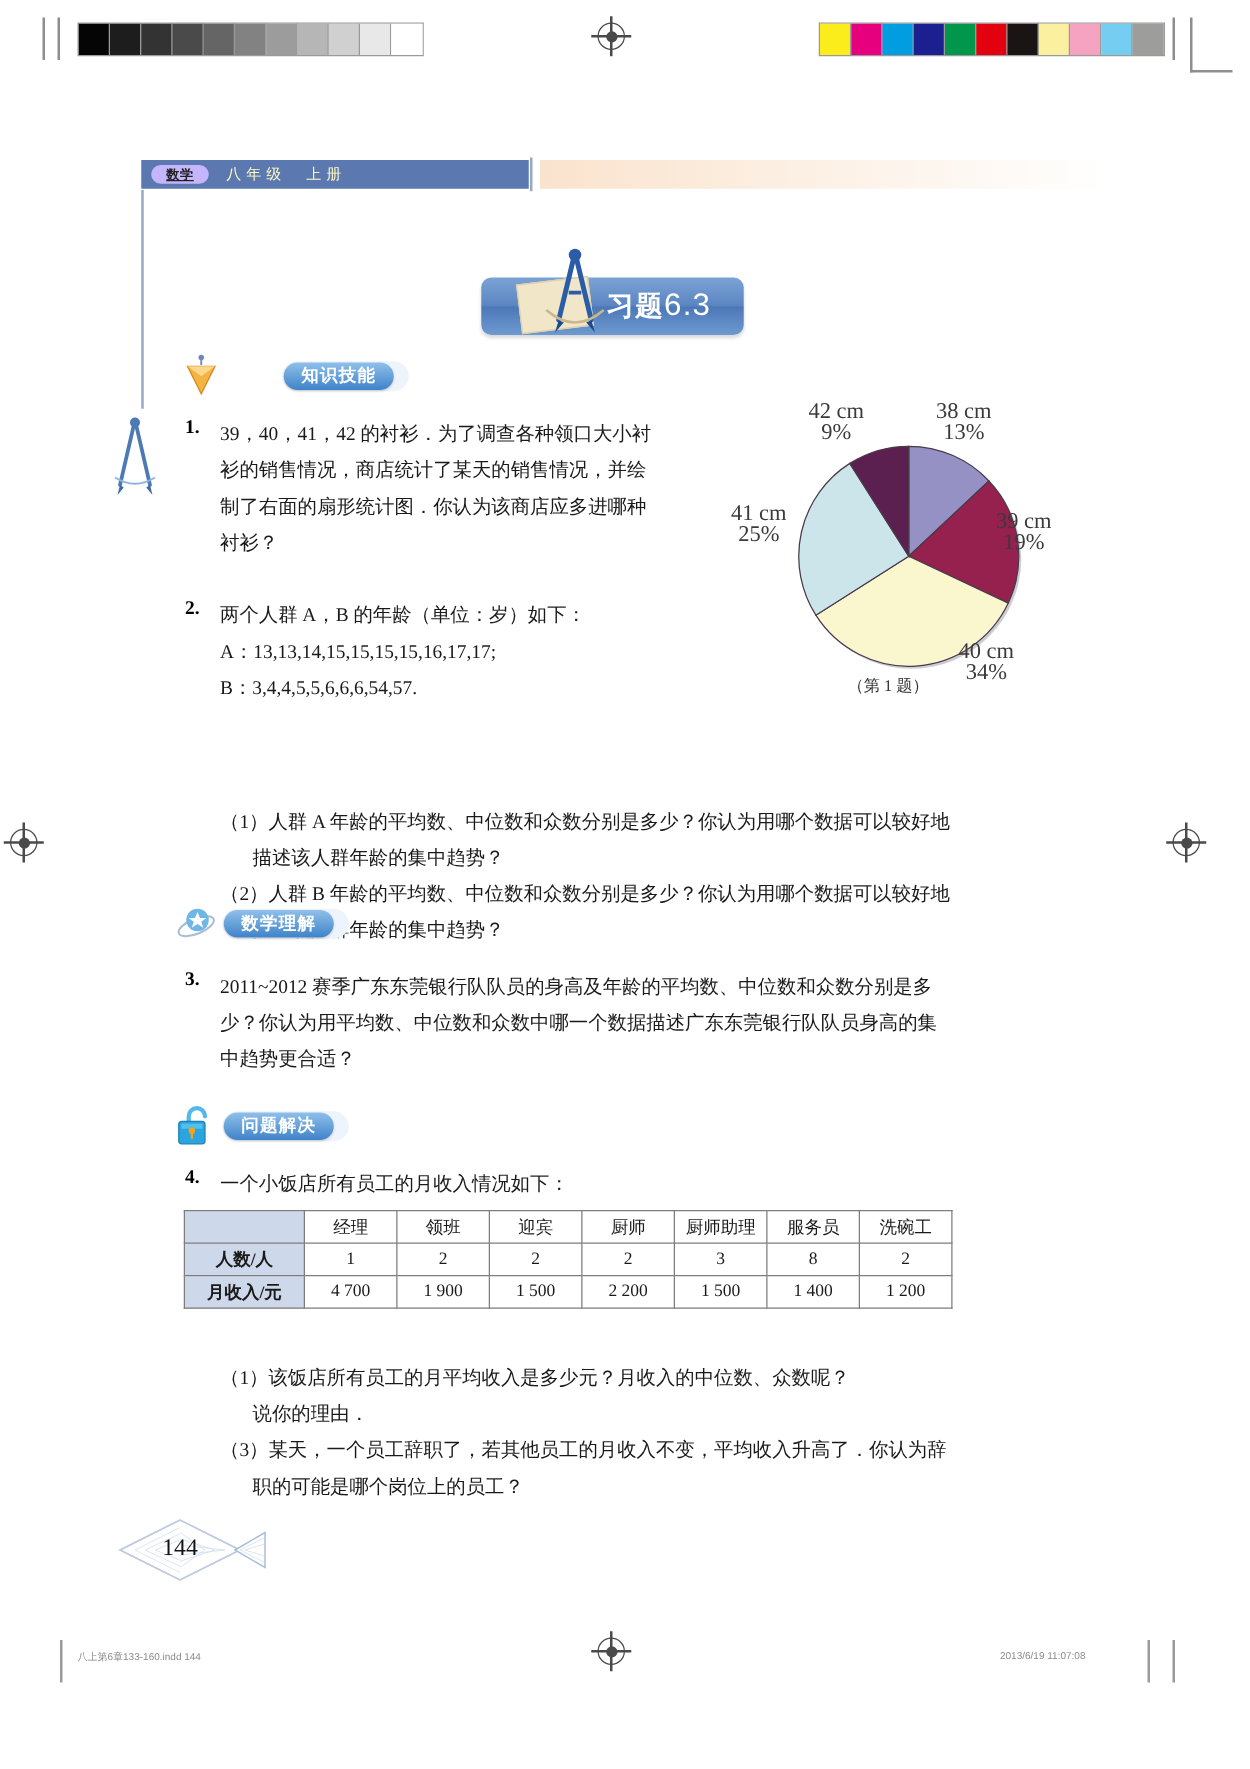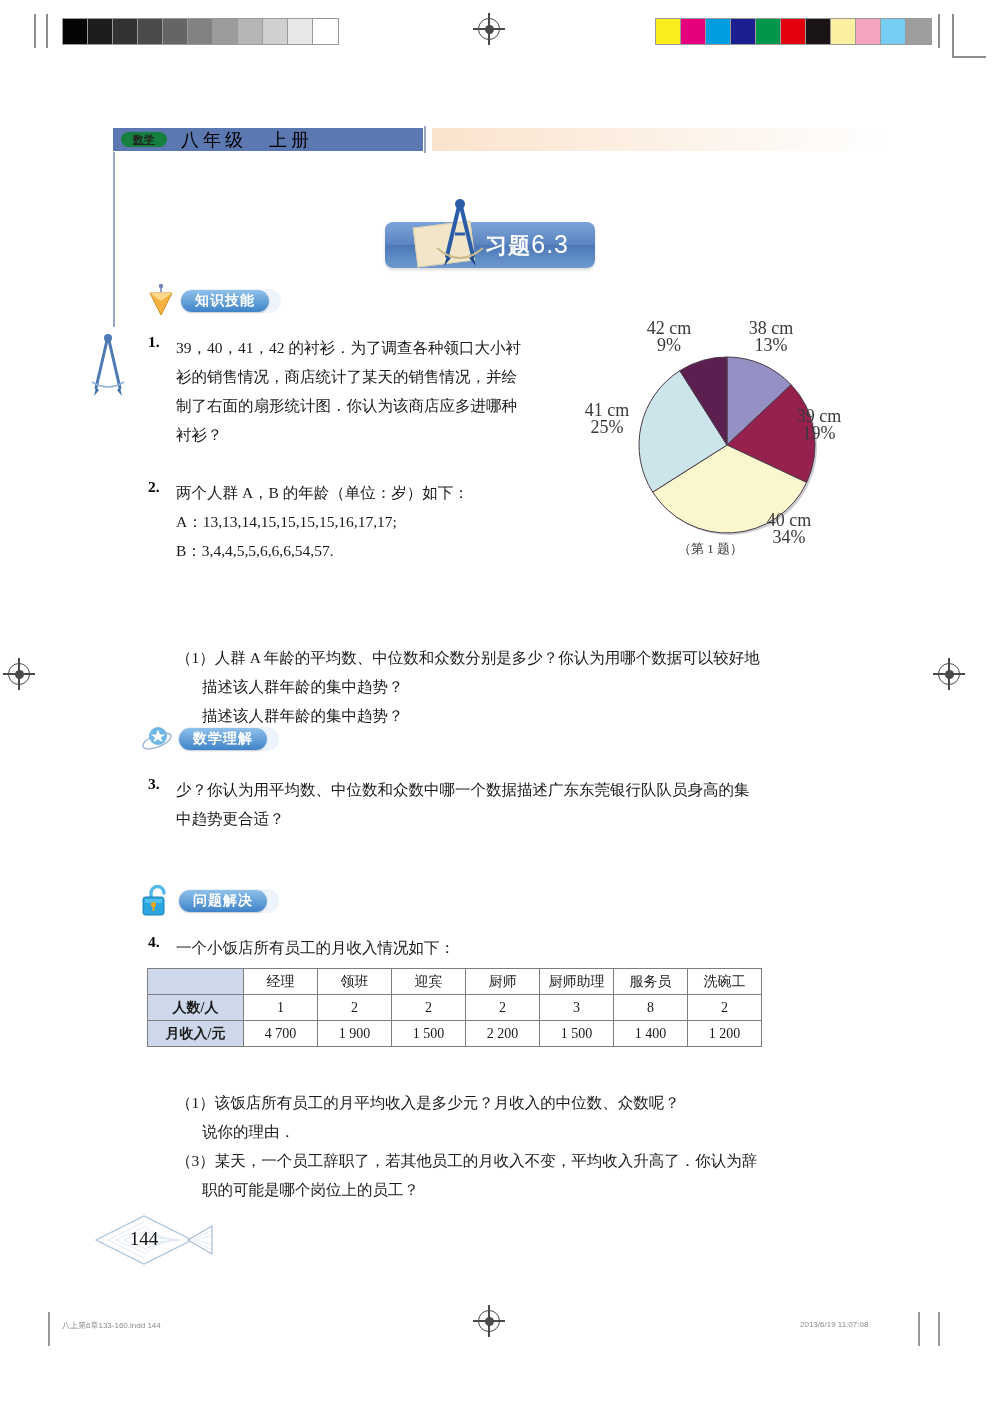--- a/index.html
+++ b/index.html
@@ -38,27 +38,27 @@
   }
 
   
   .header-band {
     position: absolute; left: 113px; top: 128px;
     width: 310px; height: 23px;
     background: #5b79b0; display: flex; align-items: center;
   }
   .subject-badge {
     margin-left: 8px; width: 46px; height: 15px; border-radius: 8px;
-    background: #15803d; color: #222; font-size: 10.5px; font-weight: bold;
+    background: #c4b5fd; color: #222; font-size: 10.5px; font-weight: bold;
     display: flex; align-items: center; justify-content: center;
     letter-spacing: .5px;
     text-decoration: underline;
   }
   .header-text {
-    color: #000000; font-size: 18px; margin-left: 14px;
+    color: #fef9c3; font-size: 12px; margin-left: 14px;
     letter-spacing: 4px; font-family: "Liberation Sans", sans-serif;
   }
   .header-band-right {
     position: absolute; left: 432px; top: 128px; width: 455px; height: 23px;
     background: linear-gradient(to right, #fae3cd, #ffffff);
   }
   .header-vrule { position: absolute; left: 424px; top: 126px; width: 2px; height: 27px; background: #9aa7c4; }
   .spine-rule  { position: absolute; left: 113px; top: 152px; width: 1.5px; height: 175px; background: #9aa7c4; }
 
   
@@ -214,21 +214,21 @@
     <path d="M30 40 L40 40" stroke="#2a5ca8" stroke-width="3"></path>
     <path d="M22 62 L19 72 L26 64 Z" fill="#1e4a8c"></path>
     <path d="M48 62 L51 72 L44 64 Z" fill="#1e4a8c"></path>
     <path d="M12 54 Q35 74 58 54" stroke="#c9b98a" stroke-width="2" fill="none"></path>
   </svg>
   <div class="label">
     <span>习题</span><span class="num">6.3</span>
   </div>
 </div>
 
-<div class="rubric" style="left:146px;top:283px;">
+<div class="rubric" style="left:146px;top:283px;gap:46px;">
   <svg width="30" height="36" viewBox="0 0 30 36" style="margin-right:4px;">
     <path d="M15 3 L15 9" stroke="#6f86b8" stroke-width="1.5"></path>
     <circle cx="15" cy="3" r="2.2" fill="#6f86b8"></circle>
     <path d="M4 10 L26 10 L15 32 Z" fill="#f5b342" stroke="#d08a1e" stroke-width="1"></path>
     <path d="M4 10 L15 18 L26 10 Z" fill="#fbd88c"></path>
   </svg>
   <div class="rubric-pill-wrap">
     <div class="rubric-pill">知识技能</div>
   </div>
 </div>
@@ -277,36 +277,40 @@
 <div class="qblock" style="left:176px;top:478px;width:420px;">
   <span class="indent">两个人群 A，B 的年龄（单位：岁）如下：</span>
   <span class="indent">A：13,13,14,15,15,15,15,16,17,17;</span>
   <span class="indent">B：3,4,4,5,5,6,6,6,54,57.</span>
 </div>
 <div class="qblock" style="left:176px;top:598px;width:690px;margin-top:45px;">
   <span class="sub">
     <span>（1）</span><span>人群 A 年龄的平均数、中位数和众数分别是多少？你认为用哪个数据可以较好地</span>
   </span>
   <span class="sub-hang">描述该人群年龄的集中趋势？</span>
+  <span class="sub">
+    <span>（2）</span><span>人群 B 年龄的平均数、中位数和众数分别是多少？你认为用哪个数据可以较好地</span>
+  </span>
   <span class="sub-hang">描述该人群年龄的集中趋势？</span>
 </div>
 
 <div class="rubric" style="left:140px;top:722px;">
   <svg width="34" height="34" viewBox="0 0 34 34" style="margin-right:4px;">
     <ellipse cx="17" cy="19" rx="15" ry="6" fill="none" stroke="#a9bcd6" stroke-width="1.6" transform="rotate(-22 17 19)"></ellipse>
     <circle cx="18" cy="14" r="9" fill="#6fb7e6"></circle>
     <path d="M18 7.5 L20 12.4 L25.2 12.4 L21 15.4 L22.6 20.2 L18 17.2 L13.4 20.2 L15 15.4 L10.8 12.4 L16 12.4 Z" fill="#ffffff"></path>
   </svg>
   <div class="rubric-pill-wrap">
     <div class="rubric-pill">数学理解</div>
   </div>
 </div>
 
 <div class="qnum" style="left:148px;top:775px;">3.</div>
 <div class="qblock" style="left:176px;top:775px;width:700px;">
+  <span class="indent">2011~2012 赛季广东东莞银行队队员的身高及年龄的平均数、中位数和众数分别是多</span>
   <span class="indent">少？你认为用平均数、中位数和众数中哪一个数据描述广东东莞银行队队员身高的集</span>
   <span class="indent">中趋势更合适？</span>
 </div>
 
 <div class="rubric" style="left:140px;top:882px;">
   <svg width="34" height="38" viewBox="0 0 34 38" style="margin-right:4px;">
     <path d="M11 16 L11 11 A6.5 6.5 0 0 1 24 11" fill="none" stroke="#52b9e9" stroke-width="3.4" stroke-linecap="round"></path>
     <rect x="3" y="15" width="21" height="18" rx="2.5" fill="#2aa5df" stroke="#1d80b4" stroke-width="1"></rect>
     <rect x="5" y="17" width="17" height="4" fill="#6fd0f5" opacity=".6"></rect>
     <circle cx="13.5" cy="22.5" r="2.6" fill="#f2a516"></circle>

